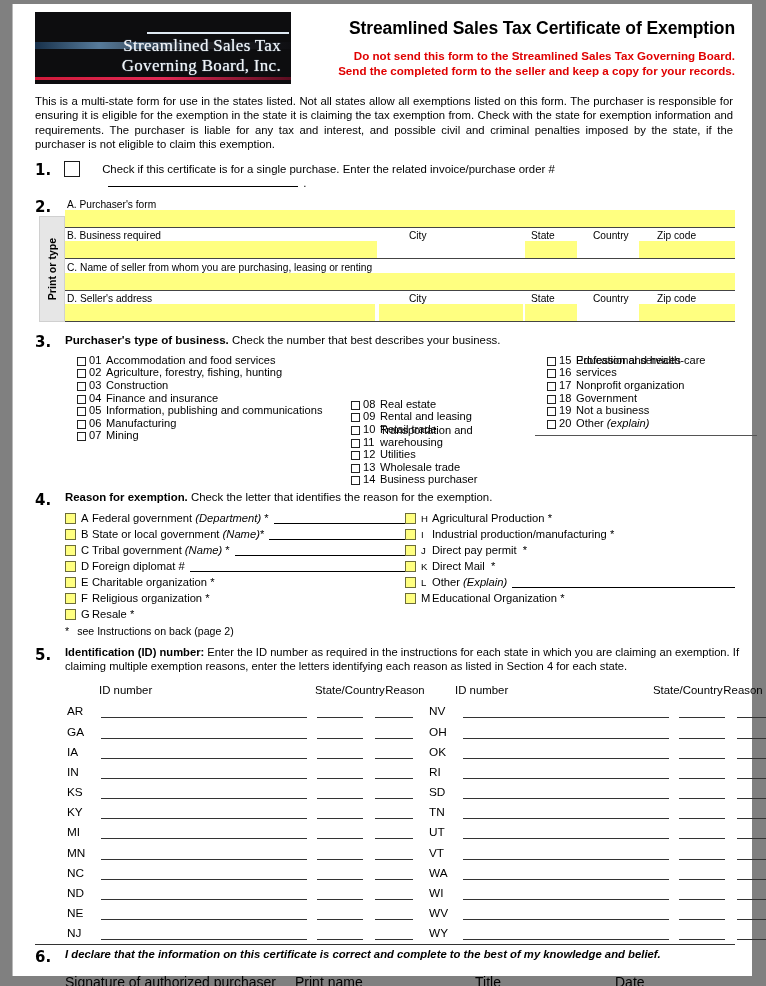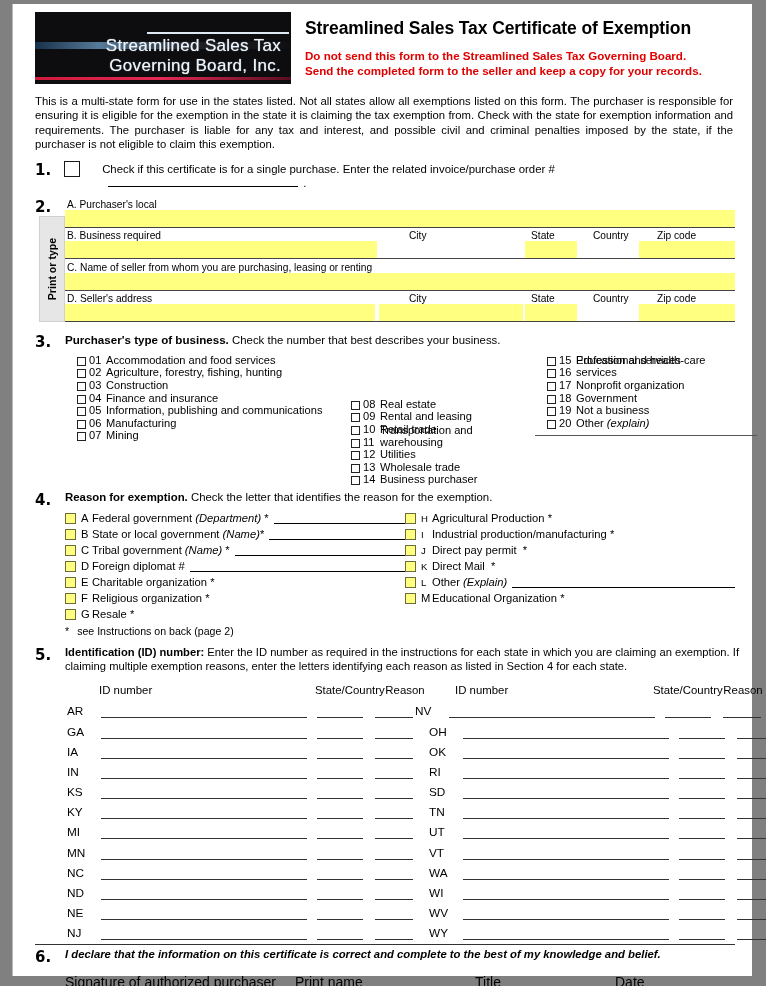--- a/index.html
+++ b/index.html
@@ -36,32 +36,32 @@
     position: absolute; left: 0; top: 30px; width: 100%; height: 7px;
     background: linear-gradient(90deg,#1b3c5e 0%,#6f9fc9 25%,#2a2a2e 60%,#101014 100%);
     opacity: .75;
   }
   .logo-underline {
     position: absolute; left: 0; bottom: 4px; width: 100%; height: 3px;
     background: linear-gradient(90deg,#d11a3a 0%,#e12a55 50%,#5a0d20 100%);
   }
   .logo-txt {
     position: absolute; right: 10px; color: #f2f2f2;
-    font-family: Liberation Sans, sans-serif;
+    font-family: Liberation Serif, serif;
     letter-spacing: .3px;
     text-shadow: 0 0 1px #9fc4e8;
   }
   .logo-l1 { top: 24px; font-size: 17px; }
   .logo-l2 { top: 44px; font-size: 17px; }
   .logo-cap {
     position: absolute; left: 112px; top: 20px; width: 142px; height: 2px;
     background: #dfe9f3;
   }
   .head-right {
-    flex: 1 1 auto; padding-left: 14px; text-align: left; padding-top: 6px;
+    flex: 1 1 auto; padding-left: 14px; text-align: right; padding-top: 6px;
   }
   .doc-title {
     font-size: 17.5px; font-weight: bold; color: #000; letter-spacing: -.1px;
   }
   .warn {
     margin-top: 9px; color: #e00000; font-weight: bold;
     font-size: 11.6px; line-height: 15px;
   }
 
   .intro {
@@ -214,21 +214,21 @@
       <div class="s2">
         <div class="s2-left">
           <div class="secnum">2.</div>
           <div class="ptype">
             <span>Print or type</span>
           </div>
         </div>
         <div class="s2-body">
 
           <div class="frow">
-            <div class="flabel">A. Purchaser's local</div>
+            <div class="flabel">A. Purchaser's form</div>
             <div class="fields">
               <div class="yel" style="width:100%"></div>
             </div>
             <div class="rule"></div>
           </div>
 
           <div class="frow" style="margin-top:2px">
             <div class="lbl-row">
               <div style="width:340px">B. Business required</div>
               <div style="width:120px">City</div>
@@ -447,21 +447,21 @@
             <div style="width:58px;text-align:right">State/Country</div>
             <div style="width:44px;margin-left:10px;text-align:center">Reason</div>
           </div>
 
           <div class="idtable">
             <div class="idrow">
               <div class="st">AR</div>
               <div class="ln ln-id"></div>
               <div class="ln ln-sc"></div>
               <div class="ln ln-rs"></div>
-              <div class="st" style="">NV</div>
+              <div class="st" style="margin-left:14px">NV</div>
               <div class="ln ln-id"></div>
               <div class="ln ln-sc"></div>
               <div class="ln ln-rs"></div>
             </div>
             <div class="idrow">
               <div class="st">GA</div>
               <div class="ln ln-id"></div>
               <div class="ln ln-sc"></div>
               <div class="ln ln-rs"></div>
               <div class="st" style="margin-left:14px">OH</div>

